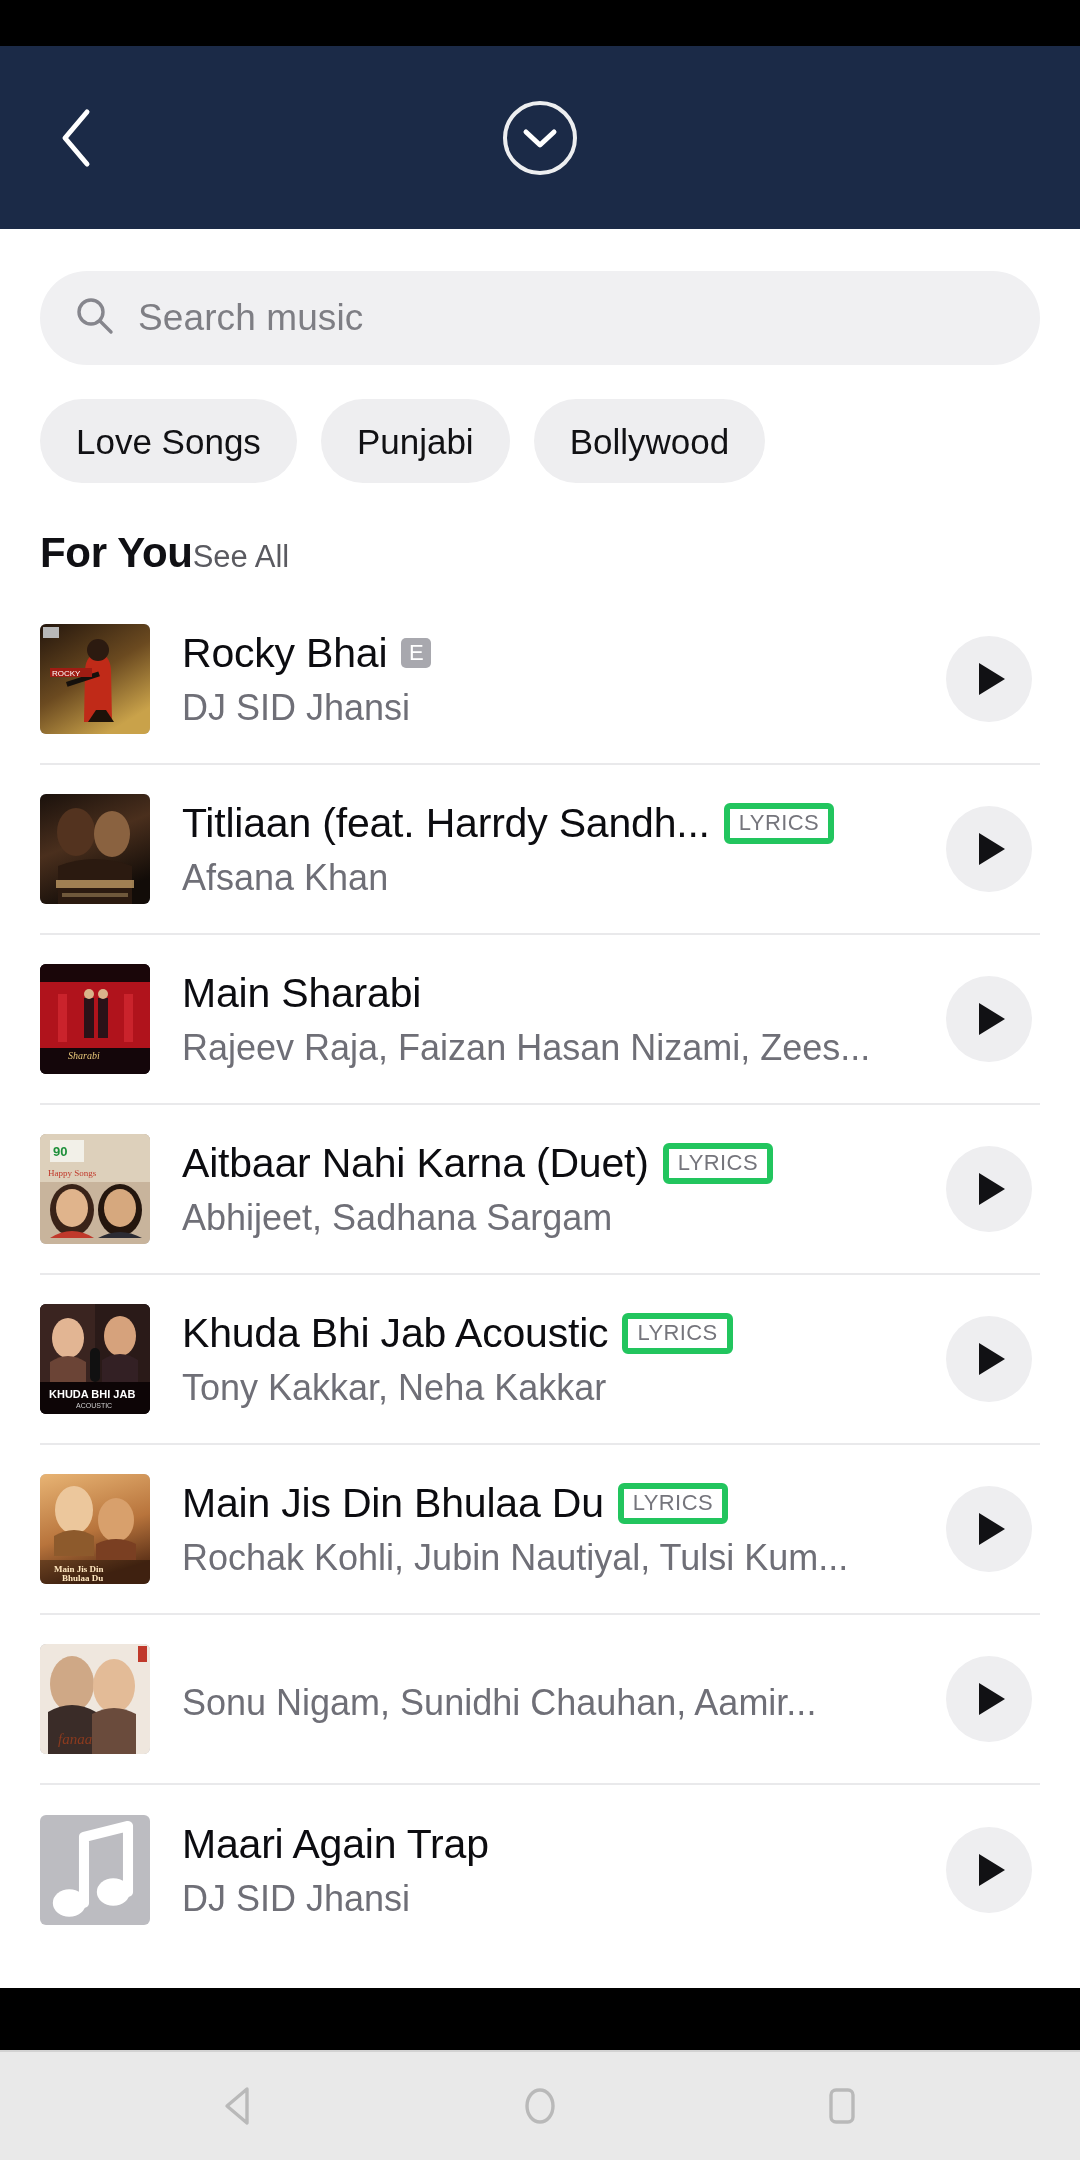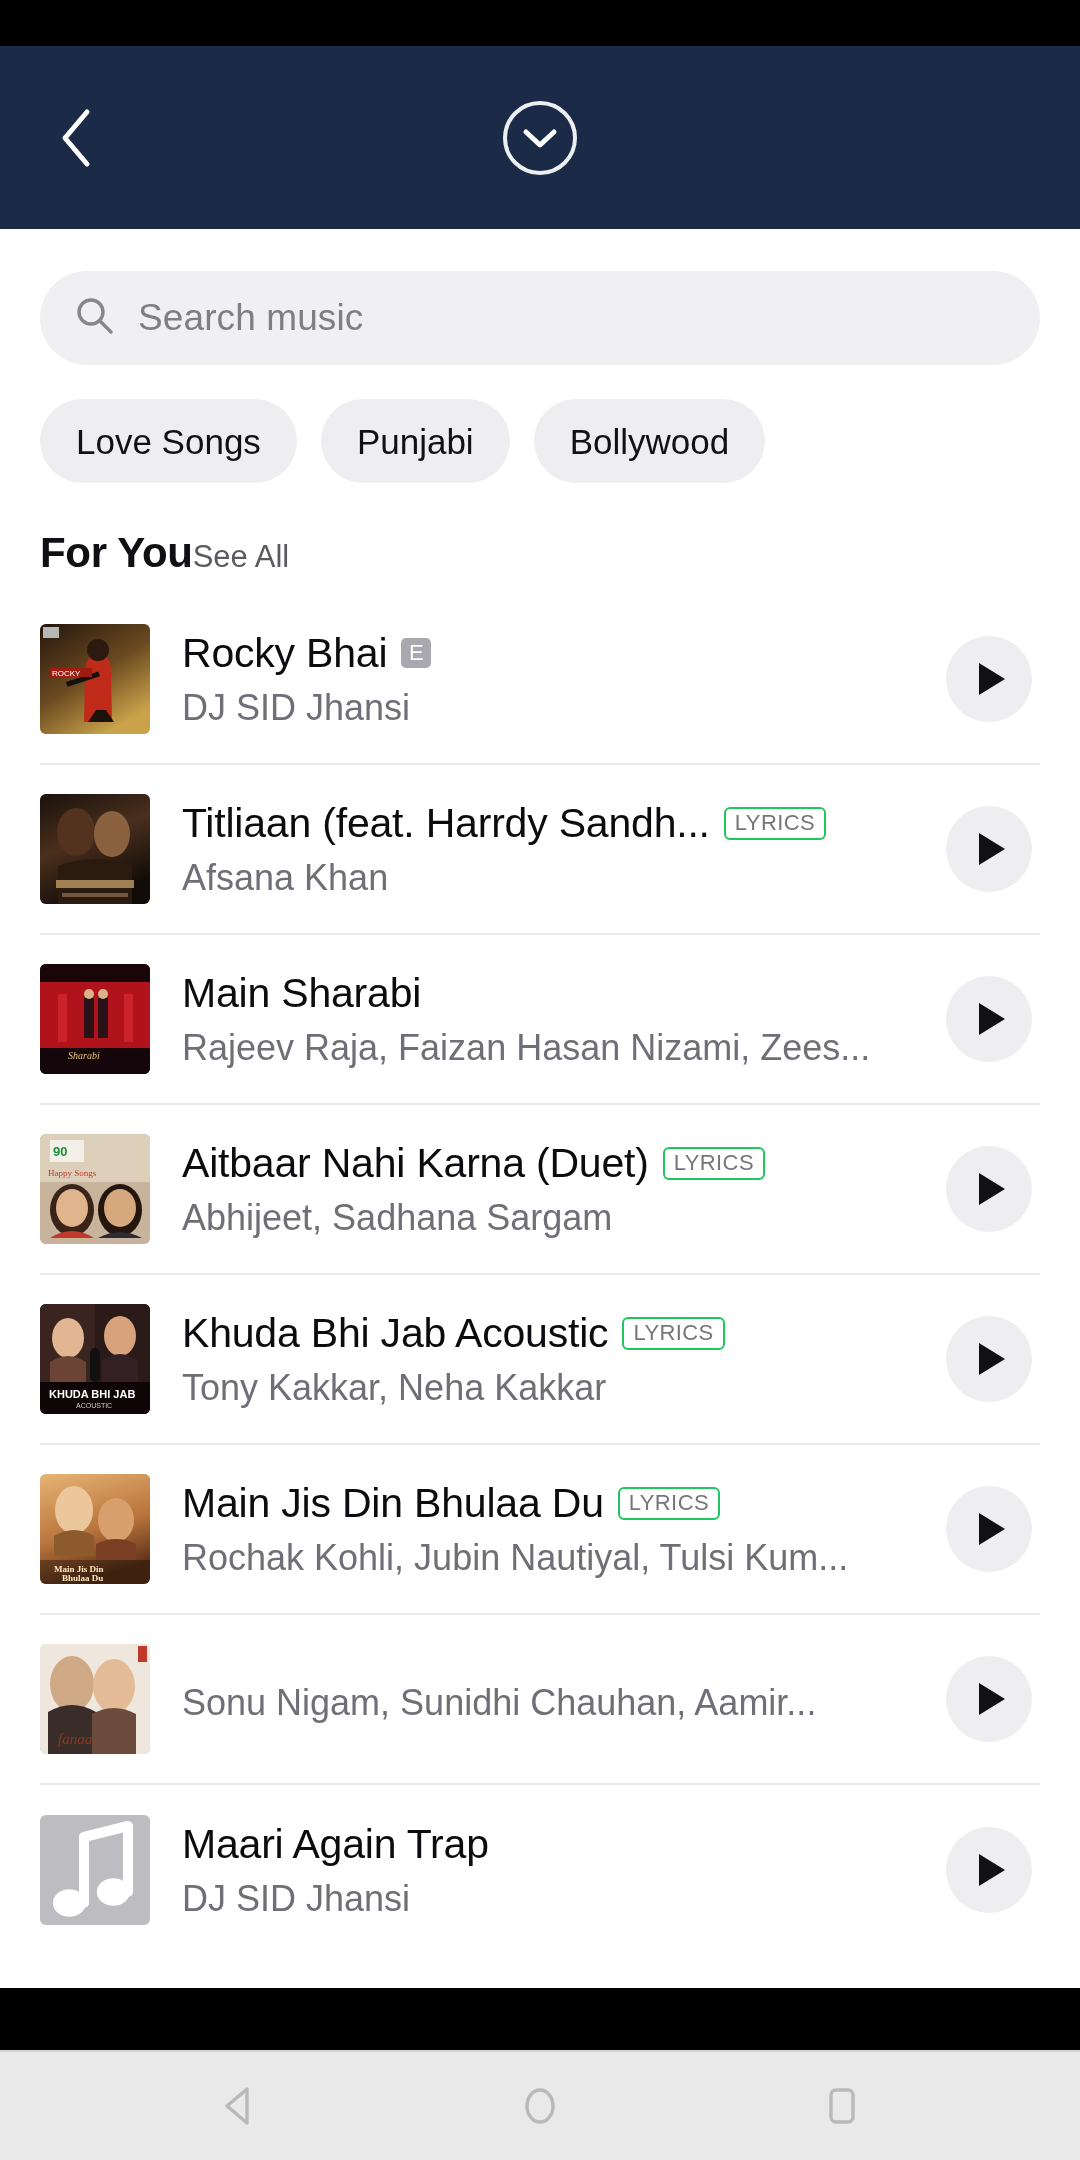--- a/index.html
+++ b/index.html
@@ -177,21 +177,21 @@
     color: #0c0c10;
     white-space: nowrap;
     overflow: hidden;
     letter-spacing: -0.2px;
     line-height: 1.22;
   }
   .badge-lyrics {
     flex: 0 0 auto;
     font-size: 22px;
     color: #75757c;
-    border: 2px solid #22c55e;
+    border: 6px solid #22c55e;
     border-radius: 6px;
     padding: 3px 9px 4px 9px;
     line-height: 1;
     letter-spacing: 0.4px;
   }
   .badge-explicit {
     flex: 0 0 auto;
     font-size: 22px;
     color: #ffffff;
     background: #a8a8ae;

